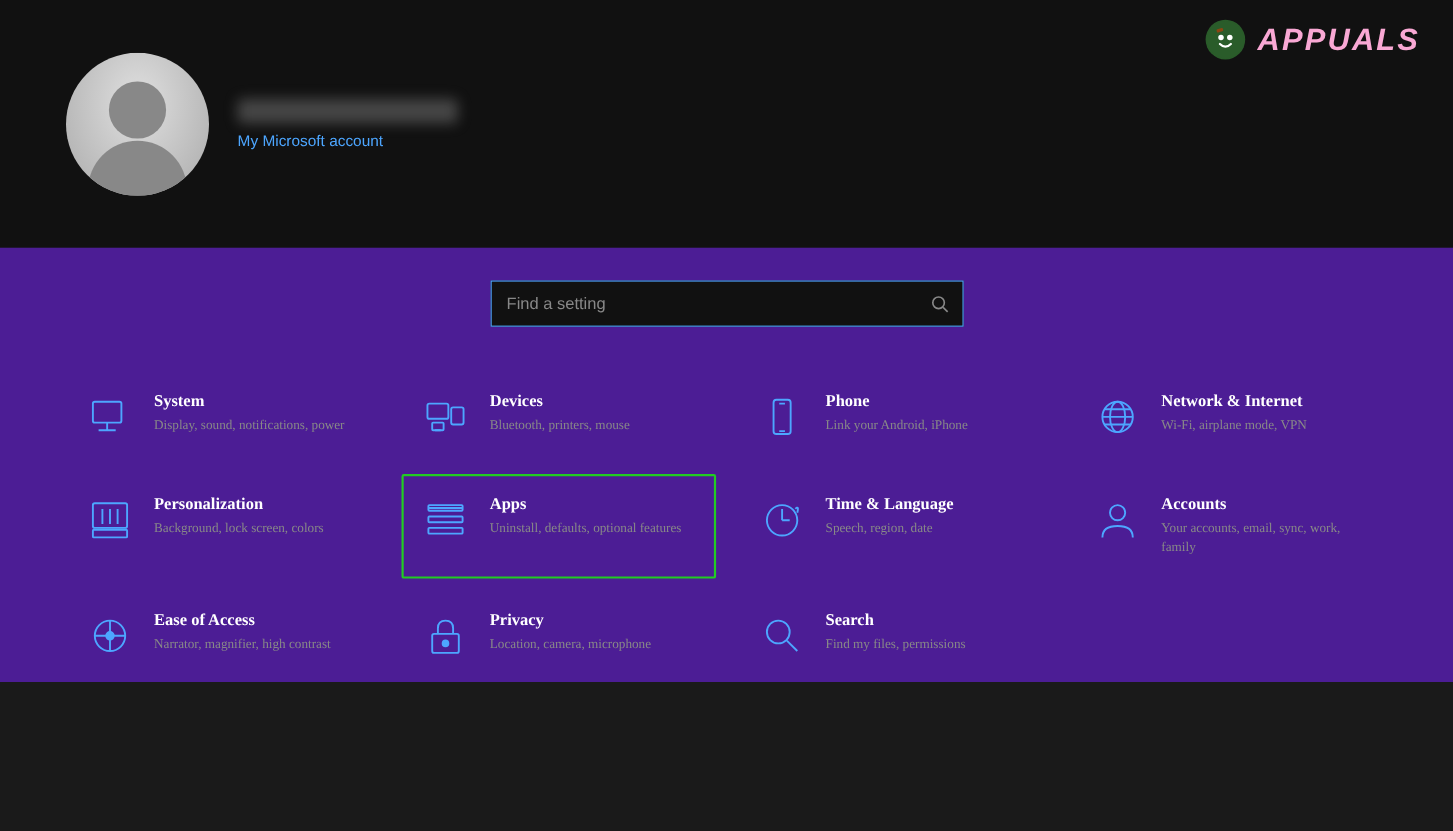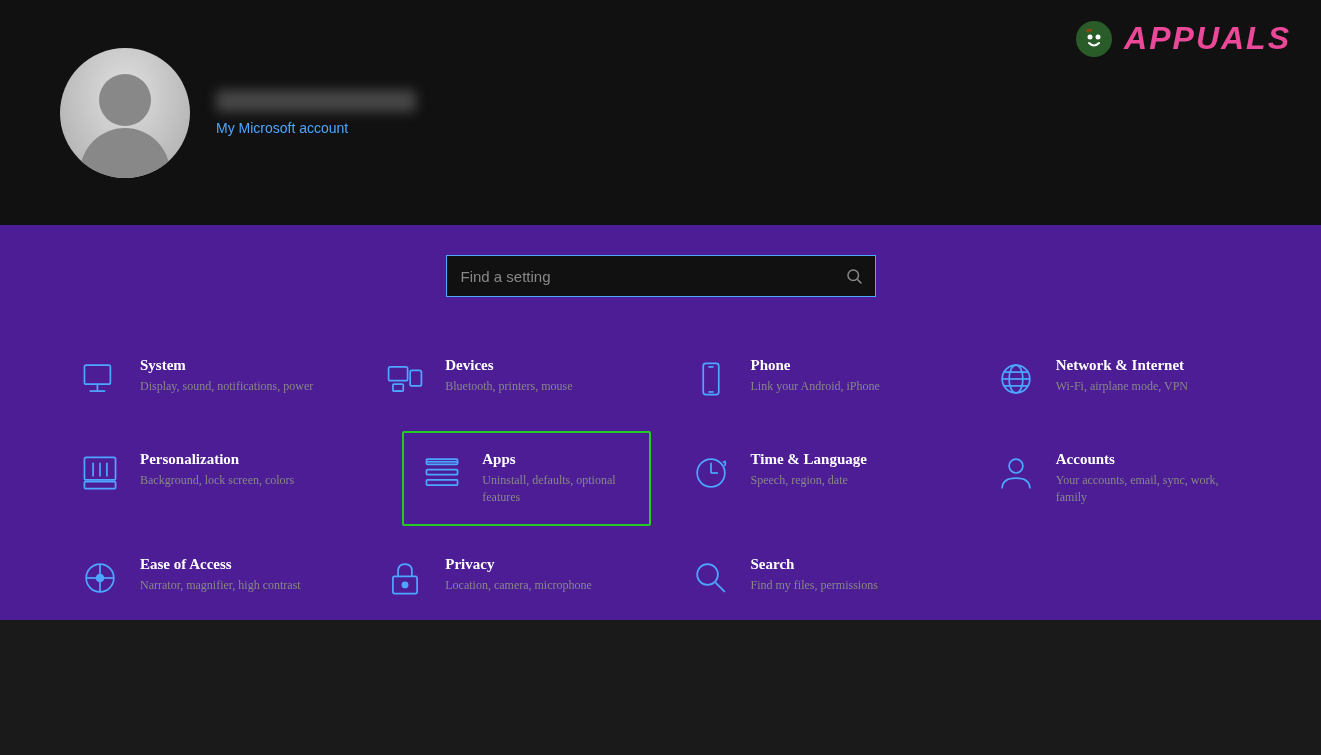--- a/index.html
+++ b/index.html
@@ -79,24 +79,24 @@
       font-size: 14px;
       cursor: pointer;
       text-decoration: none;
     }
 
     
     .logo {
       position: absolute;
       top: 20px;
       right: 30px;
-      font-size: 32px;
+      font-size: 28px;
       font-weight: 900;
       letter-spacing: 2px;
-      color: #ec4899;
+      color: #f9a8d4;
       font-style: italic;
     }
 
     
     .main {
       background-color: #4c1d95;
       padding: 0 60px;
       padding-top: 30px;
     }
 
@@ -155,21 +155,20 @@
       align-items: flex-start;
       gap: 18px;
       padding: 18px 16px;
       cursor: pointer;
       border-radius: 2px;
       border: 2px solid transparent;
     }
 
     .setting-item.highlighted {
       border: 2px solid #22cc22;
-      margin-left: 37px;
     }
 
     .setting-icon {
       width: 44px;
       height: 44px;
       flex-shrink: 0;
       display: flex;
       align-items: center;
       justify-content: center;
       color: #4da6ff;

